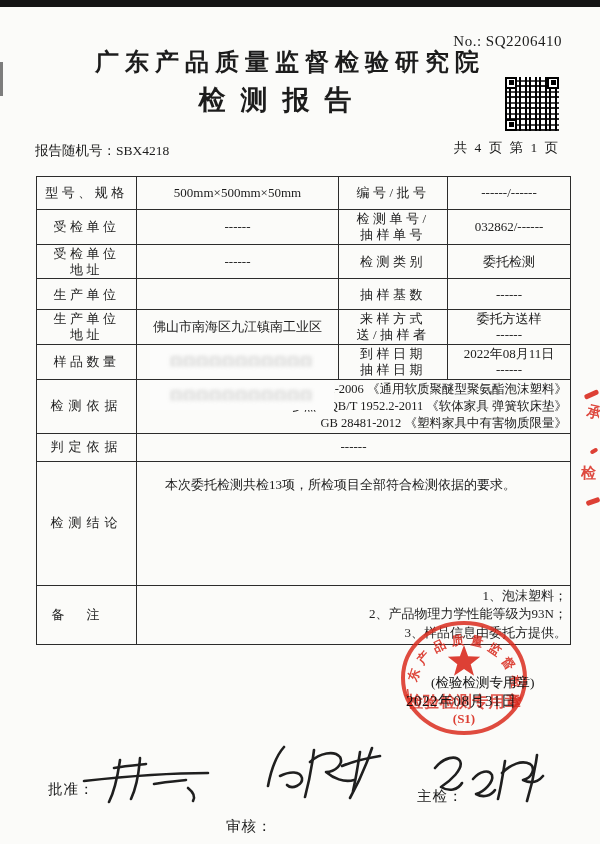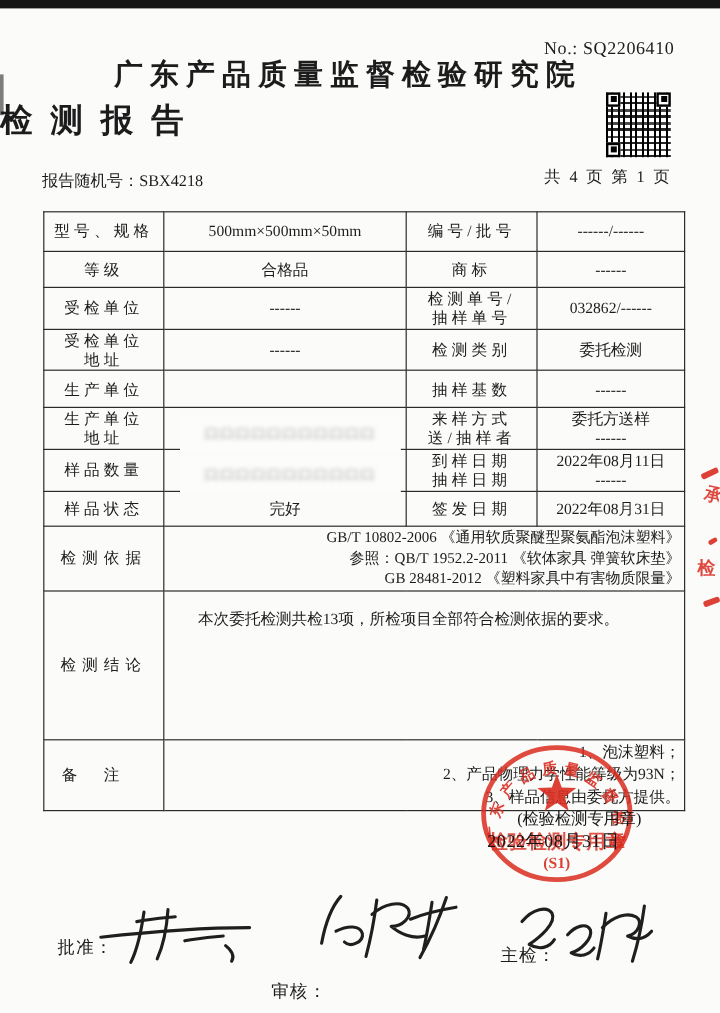--- a/index.html
+++ b/index.html
@@ -9,21 +9,21 @@
     font-family:"Liberation Serif","DejaVu Serif",serif;
     color:#1c1c1c;
   }
   .abs{position:absolute;}
   
   .top-strip{left:0;top:0;width:600px;height:7px;background:#151515;}
   .left-mark{left:0;top:62px;width:3px;height:34px;background:#2a2a2a;opacity:.6;}
   
   .report-no{top:33px;right:38px;font-size:15px;letter-spacing:.5px;margin-left:36px;}
   .institute{left:0;top:46px;width:580px;text-align:center;font-size:24px;font-weight:bold;letter-spacing:6px;}
-  .doc-title{left:0;top:82px;width:565px;font-size:27px;font-weight:bold;letter-spacing:15px;}
+  .doc-title{left:0;top:82px;width:565px;text-align:center;font-size:27px;font-weight:bold;letter-spacing:15px;}
   .page-info{top:139px;right:40px;font-size:13.5px;letter-spacing:2px;}
   .random-no{left:35px;top:142px;font-size:13.5px;}
   
   .qr{left:505px;top:77px;width:54px;height:54px;background:
       repeating-linear-gradient(0deg,rgba(0,0,0,.85) 0 2px,transparent 2px 5px,rgba(0,0,0,.7) 5px 7px,transparent 7px 11px),
       repeating-linear-gradient(90deg,#000 0 2px,#fff 2px 4px,#000 4px 6px,#fff 6px 10px);
   }
   .qr .finder{position:absolute;width:12px;height:12px;border:2.5px solid #000;background:#fff;box-sizing:border-box;}
   .qr .finder i{display:block;width:5px;height:5px;background:#000;margin:1px auto;}
   .qr .f-tl{left:0;top:0;} .qr .f-tr{right:0;top:0;} .qr .f-bl{left:0;bottom:0;}
@@ -90,26 +90,20 @@
       <col style="width:123px">
     </colgroup>
   <tbody>
   <tr style="height:33px">
     <td class="lbl">型号、规格</td>
     <td>500mm×500mm×50mm</td>
     <td class="lbl">编号/批号</td>
     <td>------/------</td>
   </tr>
   <tr style="height:30px">
-    <td class="lbl">等级</td>
-    <td>合格品</td>
-    <td class="lbl">商标</td>
-    <td>------</td>
-  </tr>
-  <tr style="height:30px">
     <td class="lbl">受检单位</td>
     <td>------</td>
     <td class="lbl">检测单号/
 抽样单号</td>
     <td>032862/------</td>
   </tr>
   <tr style="height:29px">
     <td class="lbl">受检单位
 地址</td>
     <td>------</td>
@@ -132,31 +126,29 @@
 ------</td>
   </tr>
   <tr style="height:31px">
     <td class="lbl">样品数量</td>
     <td>6块</td>
     <td class="lbl">到样日期
 抽样日期</td>
     <td>2022年08月11日
 ------</td>
   </tr>
-  <tr style="height:29px">
-    <td class="lbl">样品状态</td>
-    <td>完好</td>
-    <td class="lbl">签发日期</td>
-    <td>2022年08月31日</td>
-  </tr>
   <tr style="height:48px">
     <td class="lbl lbl-w">检测依据</td>
     <td class="left basis" colspan="3">GB/T 10802-2006 《通用软质聚醚型聚氨酯泡沫塑料》
 参照：QB/T 1952.2-2011 《软体家具 弹簧软床垫》
 GB 28481-2012 《塑料家具中有害物质限量》</td>
+  </tr>
+  <tr style="height:28px">
+    <td class="lbl lbl-w">判定依据</td>
+    <td colspan="3">------</td>
   </tr>
   <tr style="height:124px">
     <td class="lbl lbl-w">检测结论</td>
     <td class="concl" colspan="3">本次委托检测共检13项，所检项目全部符合检测依据的要求。</td>
   </tr>
   <tr style="height:46px">
     <td class="lbl lbl-xw">备注</td>
     <td class="remark" colspan="3">1、泡沫塑料；
 2、产品物理力学性能等级为93N；
 3、样品信息由委托方提供。</td>

